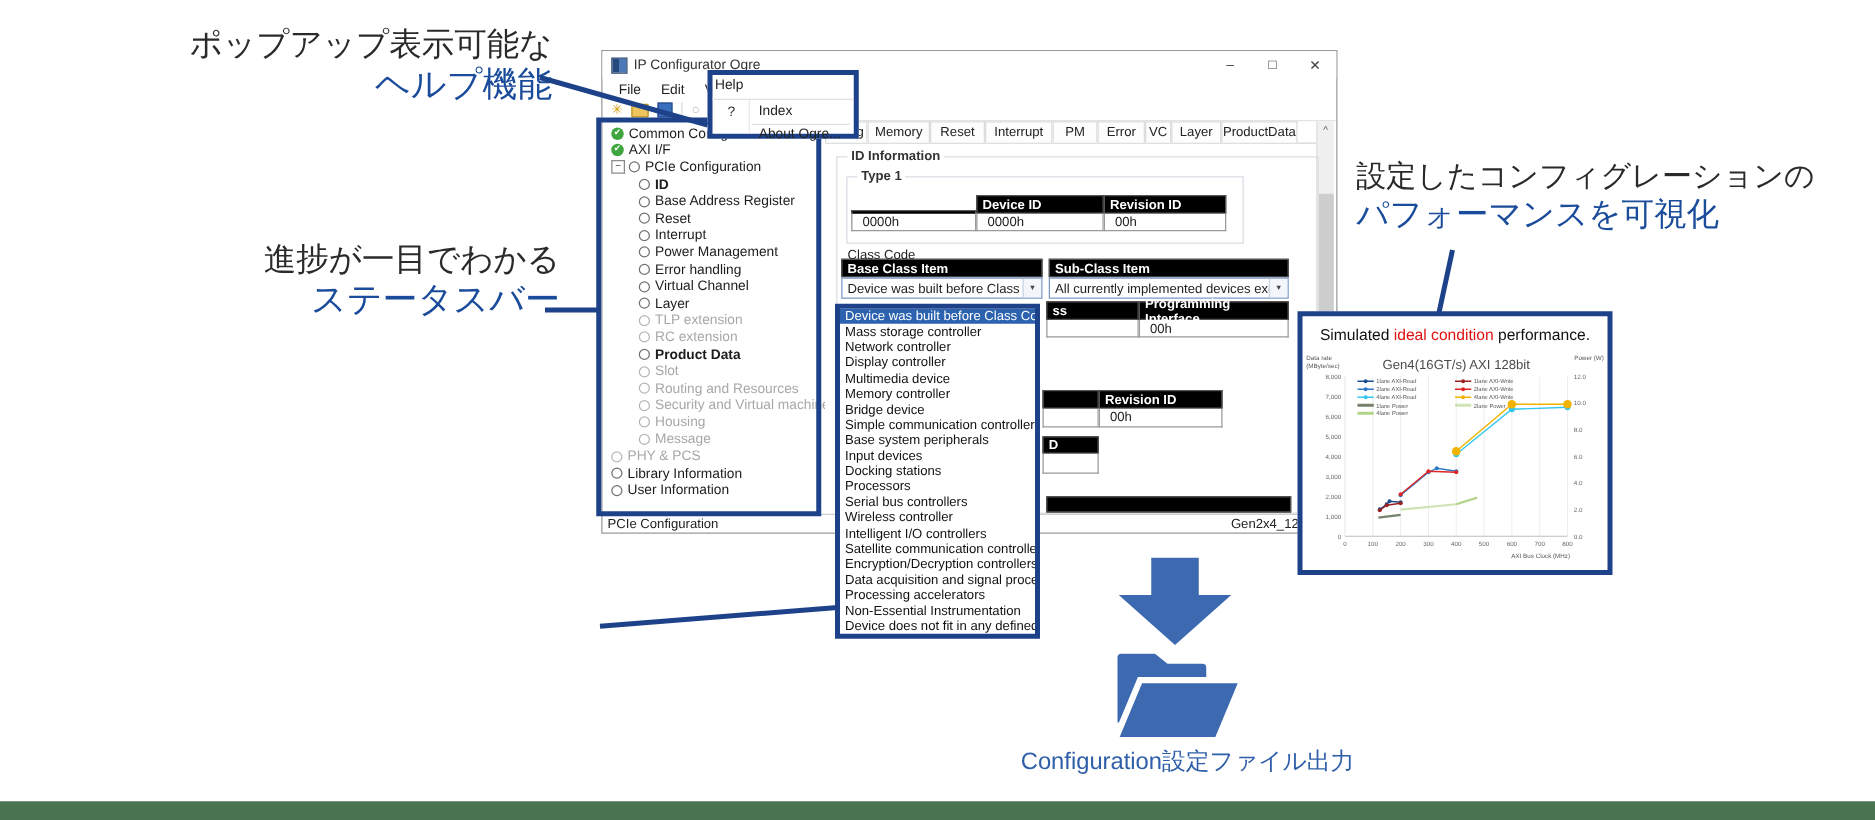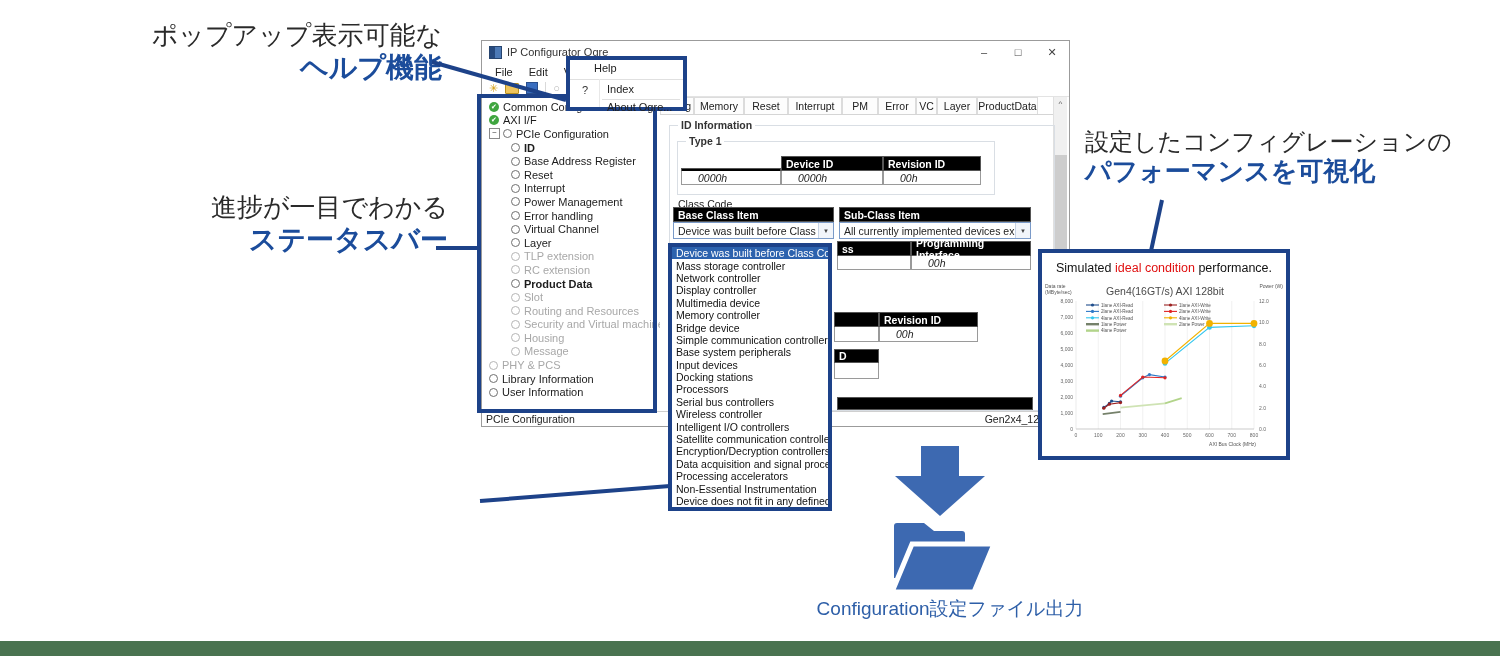--- a/index.html
+++ b/index.html
@@ -3,21 +3,21 @@
 <meta charset="utf-8">
 <style>
   html,body{margin:0;padding:0;background:#fff;}
   #canvas{position:relative;width:1500px;height:656px;background:#ffffff;overflow:hidden;
           font-family:"Liberation Sans",sans-serif;}
   .abs{position:absolute;}
 
   
   .note{line-height:1.18;}
   .note .l1{color:#2a2a2a;font-size:26px;}
-  .note .l2{color:#1b4c9b;font-size:28px;font-weight:bold;}
+  .note .l2{color:#1b4c9b;font-size:28px;font-weight:normal;}
   .right-al{text-align:right;}
   #note-perf .l1{font-size:24px;}
   #note-perf .l2{font-size:26px;}
   #output-caption{color:#2e5fa8;font-size:19px;font-weight:500;text-align:center;}
   #footer-bar{left:0;top:641px;width:1500px;height:15px;background:#4a7350;}
 
   
   #app-window{left:481px;top:40px;width:587px;height:385px;background:#fff;
               border:1px solid #9b9b9b;z-index:1;font-size:11px;color:#222;}
   #titlebar{left:0;top:0;width:100%;height:22px;display:flex;align-items:center;background:#fff;}
@@ -59,39 +59,39 @@
   .tab-first{justify-content:flex-end;padding-right:2px;}
   #vscroll{left:571px;top:56px;width:14px;height:314px;background:#f0f0f0;border-left:1px solid #e0e0e0;box-sizing:border-box;}
   #vscroll .arr{width:100%;height:14px;text-align:center;font-size:8px;color:#555;line-height:14px;}
   #vscroll .thumb{position:absolute;left:1px;top:58px;width:12px;height:150px;background:#cdcdcd;}
 
   
   .groupbox{border:1px solid #d9dee4;}
   .gb-label{position:absolute;top:-7px;left:8px;background:#fff;padding:0 3px;font-size:10.5px;font-weight:600;color:#333;}
   .blkhdr{background:#000;color:#fff;font-size:10.5px;font-weight:bold;display:flex;align-items:center;
           padding-left:4px;box-sizing:border-box;border:1px solid #555;}
-  .wcell{background:#fff;color:#222;font-size:10.5px;display:flex;align-items:center;padding-left:16px;
-         box-sizing:border-box;border:1px solid #9a9a9a;border-top:none;font-style:italic;}
+  .wcell{background:#fff;color:#222;font-size:10.5px;display:flex;align-items:center;padding-left:8px;
+         box-sizing:border-box;border:1px solid #9a9a9a;border-top:none;}
   .lbl{font-size:10.5px;color:#222;}
   .combo{background:#fff;border:1px solid #7a9ac8;display:flex;align-items:center;font-size:10.5px;
          box-sizing:border-box;overflow:hidden;white-space:nowrap;}
   .combo .cv{flex:1;padding-left:4px;overflow:hidden;white-space:nowrap;}
   .combo .cbtn{width:14px;align-self:stretch;border-left:1px solid #c7d3e4;background:#f2f5fa;display:flex;
                align-items:center;justify-content:center;font-size:6px;color:#444;}
 
   #statusbar{left:0;top:370px;width:100%;height:14px;border-top:1px solid #cfcfcf;display:flex;align-items:center;
              font-size:10.5px;color:#222;box-sizing:border-box;}
   #status-left{padding-left:4px;}
   #status-right{position:absolute;left:500px;width:57px;text-align:right;overflow:hidden;white-space:nowrap;}
 
   
   .blue-box{border:4px solid #1d4289;box-sizing:border-box;}
   #tree-hilite{left:477px;top:94px;width:180px;height:319px;z-index:4;pointer-events:none;background:transparent;}
   #help-popup{left:566px;top:56px;width:121px;height:55px;background:#fff;z-index:6;}
-  #help-popup .hm-title{position:absolute;left:24px;top:2px;font-size:11px;color:#222;}
+  #help-popup .hm-title{position:absolute;left:2px;top:2px;font-size:11px;color:#222;}
   #help-popup .hm-panel{position:absolute;left:0;top:19px;right:0;bottom:0;border-top:1px solid #e0e0e0;}
   #help-popup .gutter{position:absolute;left:29px;top:19px;bottom:0;width:1px;background:#e8e8e8;}
   #help-popup .hm-icon{position:absolute;left:12px;top:24px;font-size:11px;color:#333;}
   #help-popup .hm-item{position:absolute;left:37px;font-size:11px;color:#222;white-space:nowrap;}
   #help-popup .hm-sep{position:absolute;left:32px;right:3px;top:39px;height:1px;background:#e0e0e0;}
   #dropdown-popup{left:668px;top:243px;width:164px;height:268px;background:#fff;z-index:5;overflow:hidden;}
   .dd-item{height:12.4px;display:flex;align-items:center;padding-left:4px;font-size:10.5px;color:#111;white-space:nowrap;}
   .dd-item.sel{background:#2c62ae;color:#fff;}
 
   

